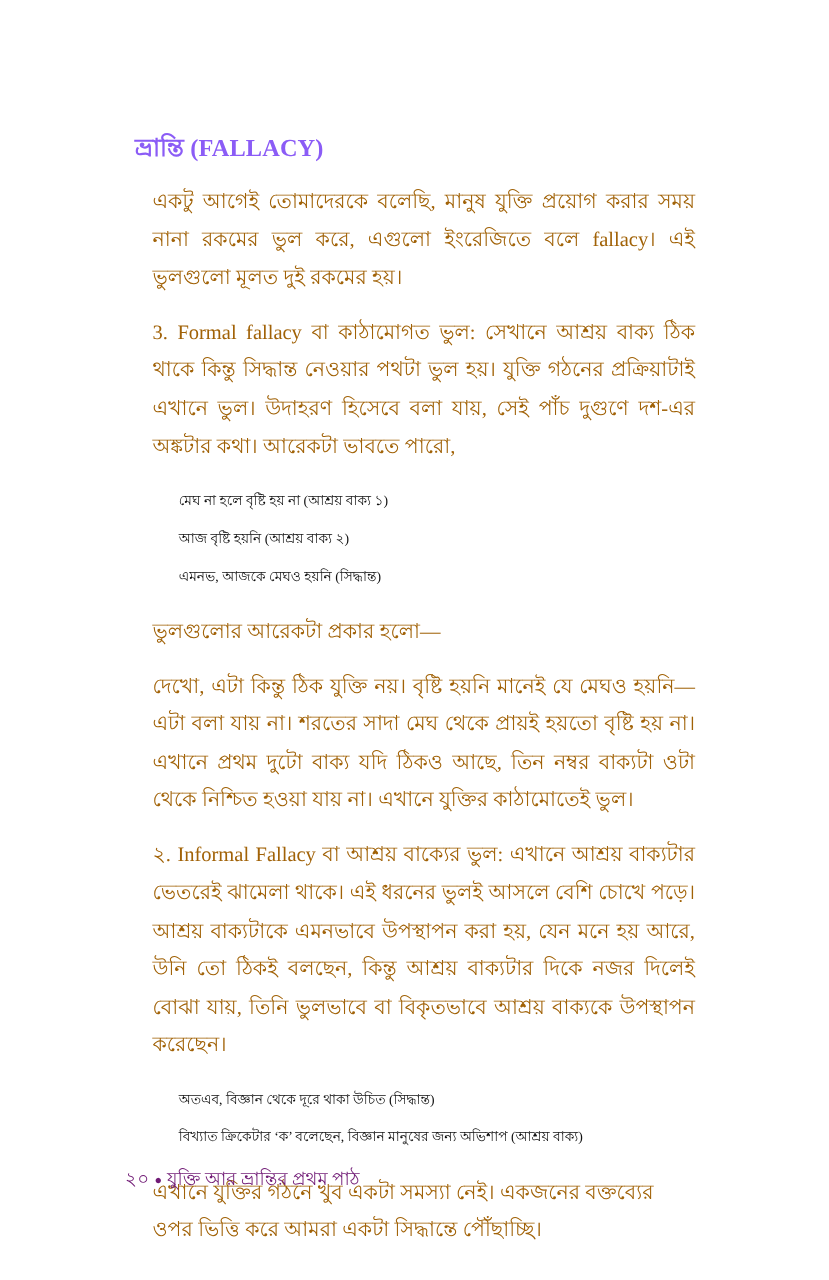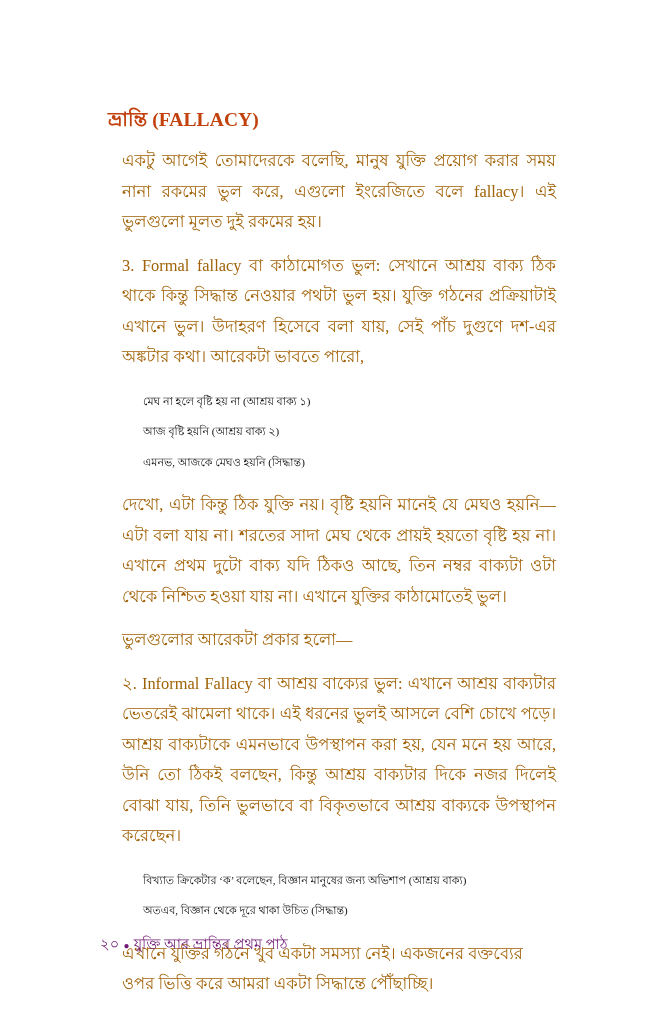--- a/index.html
+++ b/index.html
@@ -27,21 +27,21 @@
     width: 448px;
   }
 
   h1.chapter-title {
     font-family: "Liberation Serif", "DejaVu Serif", serif;
     font-size: 19.5px;
     font-weight: 700;
     line-height: 1.25;
     margin: 0 0 14px 0;
     letter-spacing: 0.1px;
-    color: #c2410c;
+    color: #8b5cf6;
   }
 
   p.body-para {
     font-size: 16.4px;
     line-height: 30.5px;
     margin: 0 0 13px 14px;
     text-align: justify;
     text-justify: inter-word;
     word-spacing: 0.2px;
     color: #a16207;
@@ -104,30 +104,30 @@
     <p class="body-para">একটু আগেই তোমাদেরকে বলেছি, মানুষ যুক্তি প্রয়োগ করার সময় নানা রকমের ভুল করে, এগুলো ইংরেজিতে বলে fallacy। এই ভুলগুলো মূলত দুই রকমের হয়।</p>
 
     <p class="body-para">3. Formal fallacy বা কাঠামোগত ভুল: সেখানে আশ্রয় বাক্য ঠিক থাকে কিন্তু সিদ্ধান্ত নেওয়ার পথটা ভুল হয়। যুক্তি গঠনের প্রক্রিয়াটাই এখানে ভুল। উদাহরণ হিসেবে বলা যায়, সেই পাঁচ দুগুণে দশ-এর অঙ্কটার কথা। আরেকটা ভাবতে পারো,</p>
 
     <div class="quote-block">
       <div class="quote-line">মেঘ না হলে বৃষ্টি হয় না (আশ্রয় বাক্য ১)</div>
       <div class="quote-line">আজ বৃষ্টি হয়নি (আশ্রয় বাক্য ২)</div>
       <div class="quote-line">এমনভ, আজকে মেঘও হয়নি (সিদ্ধান্ত)</div>
     </div>
 
+    <p class="body-para no-justify">ভুলগুলোর আরেকটা প্রকার হলো—</p>
+
     <p class="body-para">দেখো, এটা কিন্তু ঠিক যুক্তি নয়। বৃষ্টি হয়নি মানেই যে মেঘও হয়নি—এটা বলা যায় না। শরতের সাদা মেঘ থেকে প্রায়ই হয়তো বৃষ্টি হয় না। এখানে প্রথম দুটো বাক্য যদি ঠিকও আছে, তিন নম্বর বাক্যটা ওটা থেকে নিশ্চিত হওয়া যায় না। এখানে যুক্তির কাঠামোতেই ভুল।</p>
-
-    <p class="body-para no-justify">ভুলগুলোর আরেকটা প্রকার হলো—</p>
 
     <p class="body-para">২. Informal Fallacy বা আশ্রয় বাক্যের ভুল: এখানে আশ্রয় বাক্যটার ভেতরেই ঝামেলা থাকে। এই ধরনের ভুলই আসলে বেশি চোখে পড়ে। আশ্রয় বাক্যটাকে এমনভাবে উপস্থাপন করা হয়, যেন মনে হয় আরে, উনি তো ঠিকই বলছেন, কিন্তু আশ্রয় বাক্যটার দিকে নজর দিলেই বোঝা যায়, তিনি ভুলভাবে বা বিকৃতভাবে আশ্রয় বাক্যকে উপস্থাপন করেছেন।</p>
 
 
     <div class="quote-block">
+      <div class="quote-line">অতএব, বিজ্ঞান থেকে দূরে থাকা উচিত (সিদ্ধান্ত)</div>
       <div class="quote-line wrapable">বিখ্যাত ক্রিকেটার ‘ক’ বলেছেন, বিজ্ঞান মানুষের জন্য অভিশাপ (আশ্রয় বাক্য)</div>
-      <div class="quote-line">অতএব, বিজ্ঞান থেকে দূরে থাকা উচিত (সিদ্ধান্ত)</div>
     </div>
 
     <p class="body-para no-justify">এখানে যুক্তির গঠনে খুব একটা সমস্যা নেই। একজনের বক্তব্যের ওপর ভিত্তি করে আমরা একটা সিদ্ধান্তে পৌঁছাচ্ছি।</p>
 
   </div>
 
   <div class="footer">
     <span class="page-num">২০</span><span class="sep">●</span><span>যুক্তি আর ভ্রান্তির প্রথম পাঠ</span>
   </div>
 

